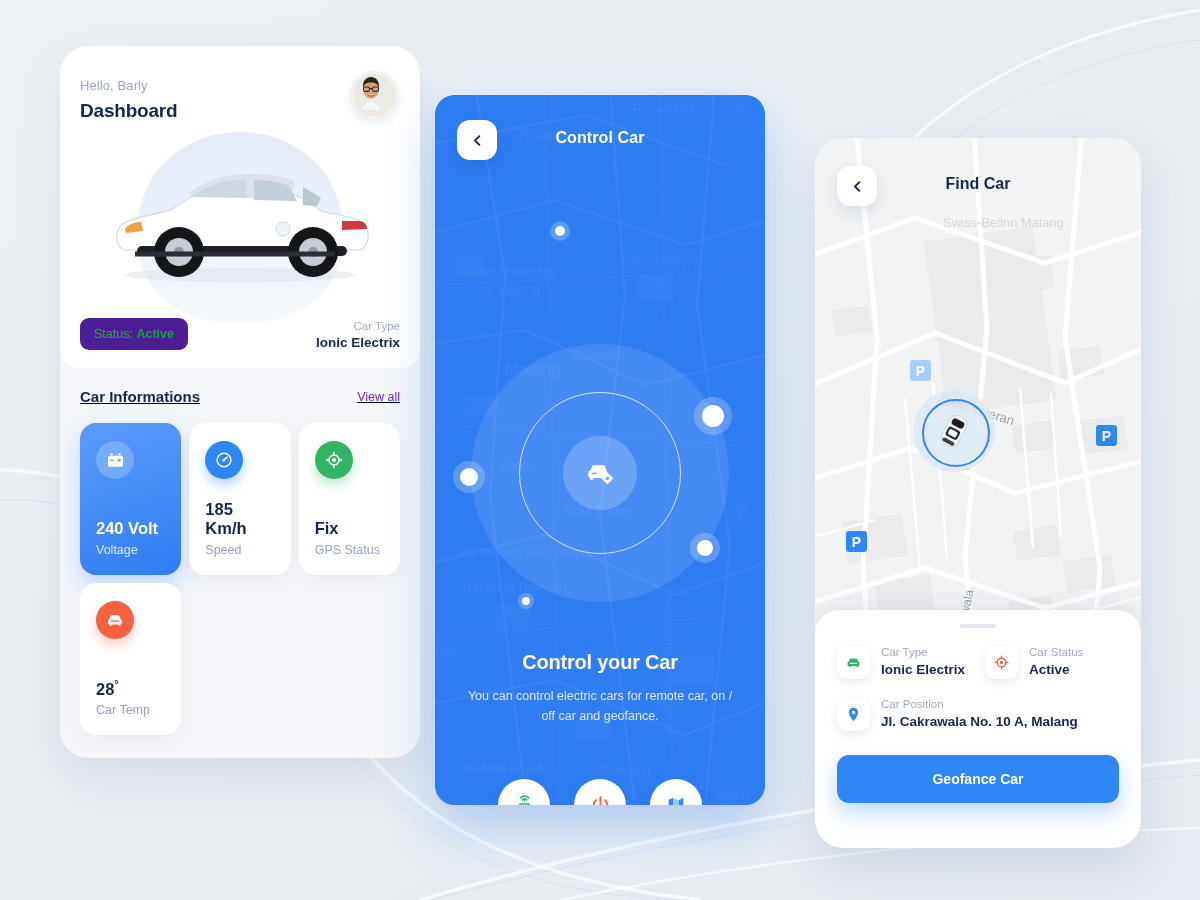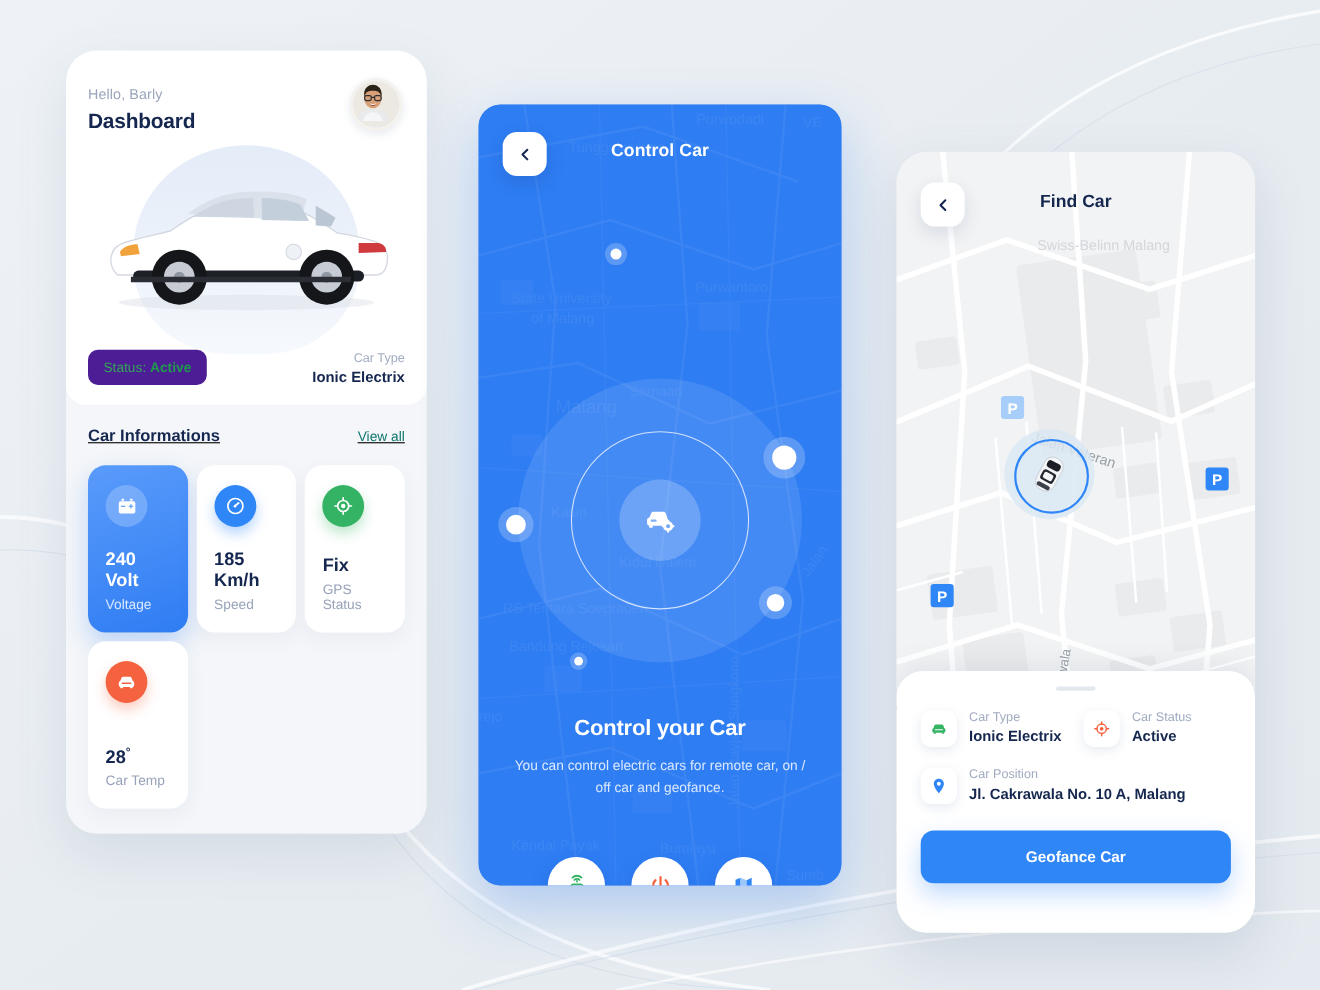--- a/index.html
+++ b/index.html
@@ -12,21 +12,21 @@
   .stage{position:absolute;inset:0;}
 
   
   .bg-deco{position:absolute;inset:0;pointer-events:none;}
 
   
   .phone{position:absolute;border-radius:30px;overflow:hidden;}
 
   
   #screen-dashboard{
-    left:60px;top:46px;width:328px;height:712px;
+    left:60px;top:46px;width:360px;height:712px;
     background:#f4f6f9;
     border-radius:28px;
     box-shadow:0 18px 46px rgba(80,105,140,.13);
   }
   .dash-top{
     background:#ffffff;border-radius:28px 28px 18px 18px;
     padding:32px 20px 0 20px;height:322px;box-sizing:border-box;
     position:relative;
   }
   .greet{font-size:13px;color:#9aa5bb;letter-spacing:.1px;}
@@ -53,21 +53,21 @@
     font-size:12.5px;color:#34a457;
   }
   .status-pill b{color:#1f9a4d;font-weight:bold;}
   .cartype-wrap{text-align:right;}
   .cartype-label{font-size:11.5px;color:#a0abc0;}
   .cartype-value{font-size:13.5px;font-weight:bold;color:#15274f;margin-top:3px;}
 
   .dash-bottom{padding:20px 20px 22px 20px;}
   .sec-head{display:flex;align-items:center;justify-content:space-between;text-decoration:underline;}
   .sec-title{font-size:15px;font-weight:bold;color:#15274f;}
-  .view-all{font-size:12.5px;color:#0f766e;font-weight:500;cursor:pointer;margin-left:21px;}
+  .view-all{font-size:12.5px;color:#6d28d9;font-weight:500;cursor:pointer;margin-left:21px;}
   .info-grid{
     display:grid;grid-template-columns:1fr 1fr 1fr;gap:8px;margin-top:18px;
   }
   .info-card{
     background:#fff;border-radius:16px;height:152px;
     padding:18px 16px;box-sizing:border-box;
     display:flex;flex-direction:column;justify-content:space-between;
     box-shadow:0 6px 16px rgba(100,120,160,.07);
   }
   .info-card.active{

